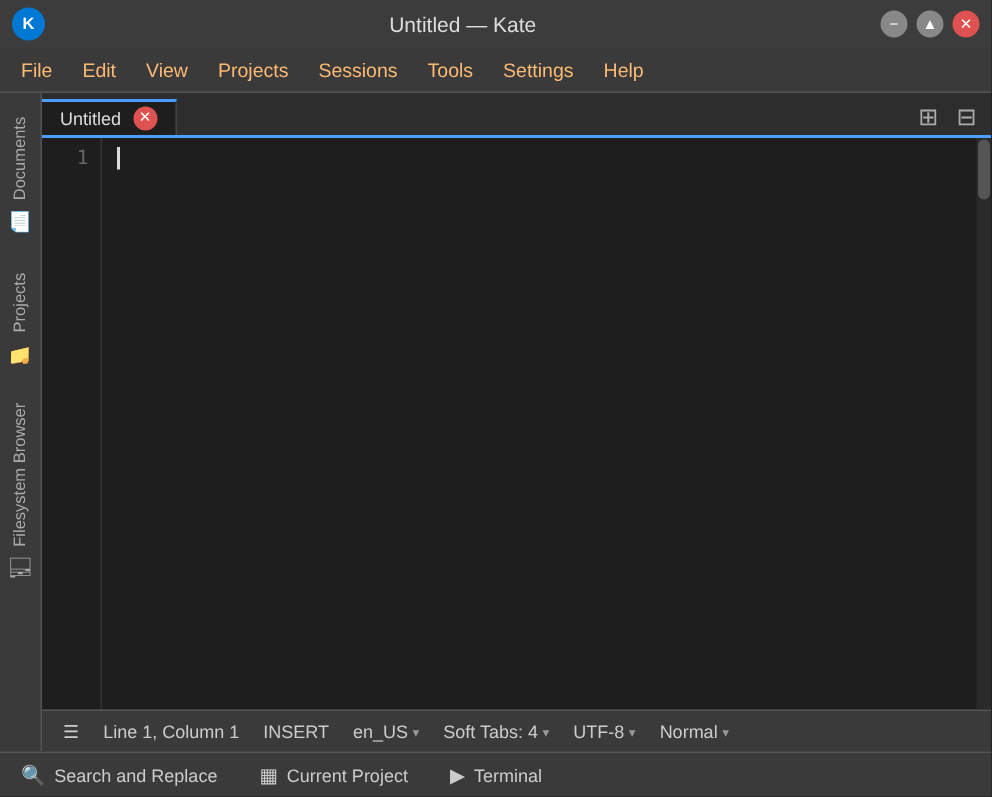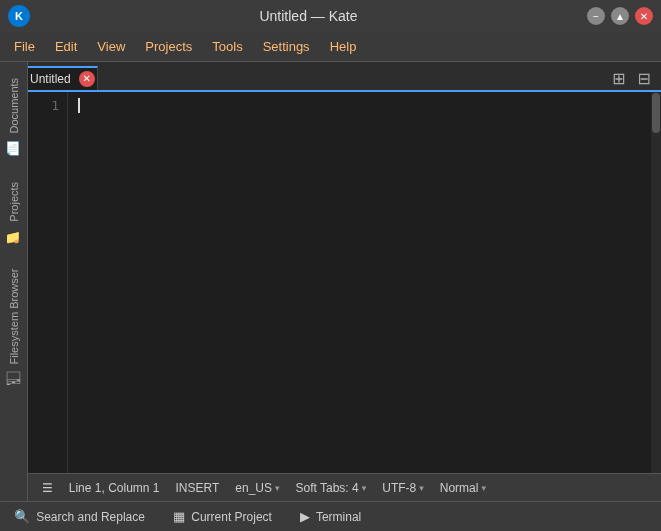--- a/index.html
+++ b/index.html
@@ -118,21 +118,21 @@
       height: 30px;
       background: #2d2d2d;
       display: flex;
       align-items: flex-end;
       border-bottom: 2px solid #4a9eff;
       flex-shrink: 0;
     }
     .editor-tab {
       display: flex;
       align-items: center;
-      padding: 0 2px;
+      padding: 0 12px;
       height: 24px;
       background: #1e1e1e;
       color: #ddd;
       font-size: 12px;
       gap: 8px;
       cursor: pointer;
       border-top: 2px solid #4a9eff;
       border-right: 1px solid #444;
     }
     .tab-close {
@@ -297,20 +297,21 @@
     <button class="title-btn title-btn-max">▲</button>
     <button class="title-btn title-btn-close">✕</button>
   </div>
 </div>
 
 <div class="menu-bar">
   <span class="menu-item">File</span>
   <span class="menu-item">Edit</span>
   <span class="menu-item">View</span>
   <span class="menu-item">Projects</span>
+  <span class="menu-item">Sessions</span>
   <span class="menu-item">Tools</span>
   <span class="menu-item">Settings</span>
   <span class="menu-item">Help</span>
 </div>
 
 <div class="main-area">
 
   <div class="sidebar">
     <div class="sidebar-tab">
       <span class="sidebar-icon">📄</span>

